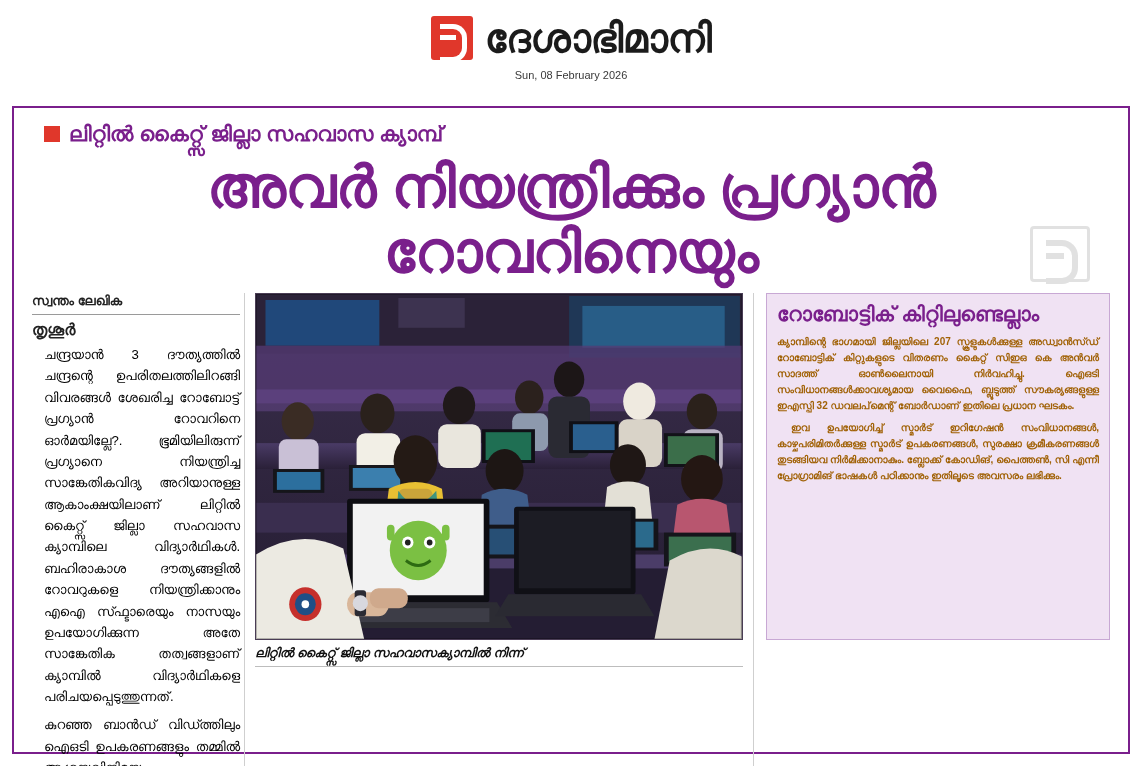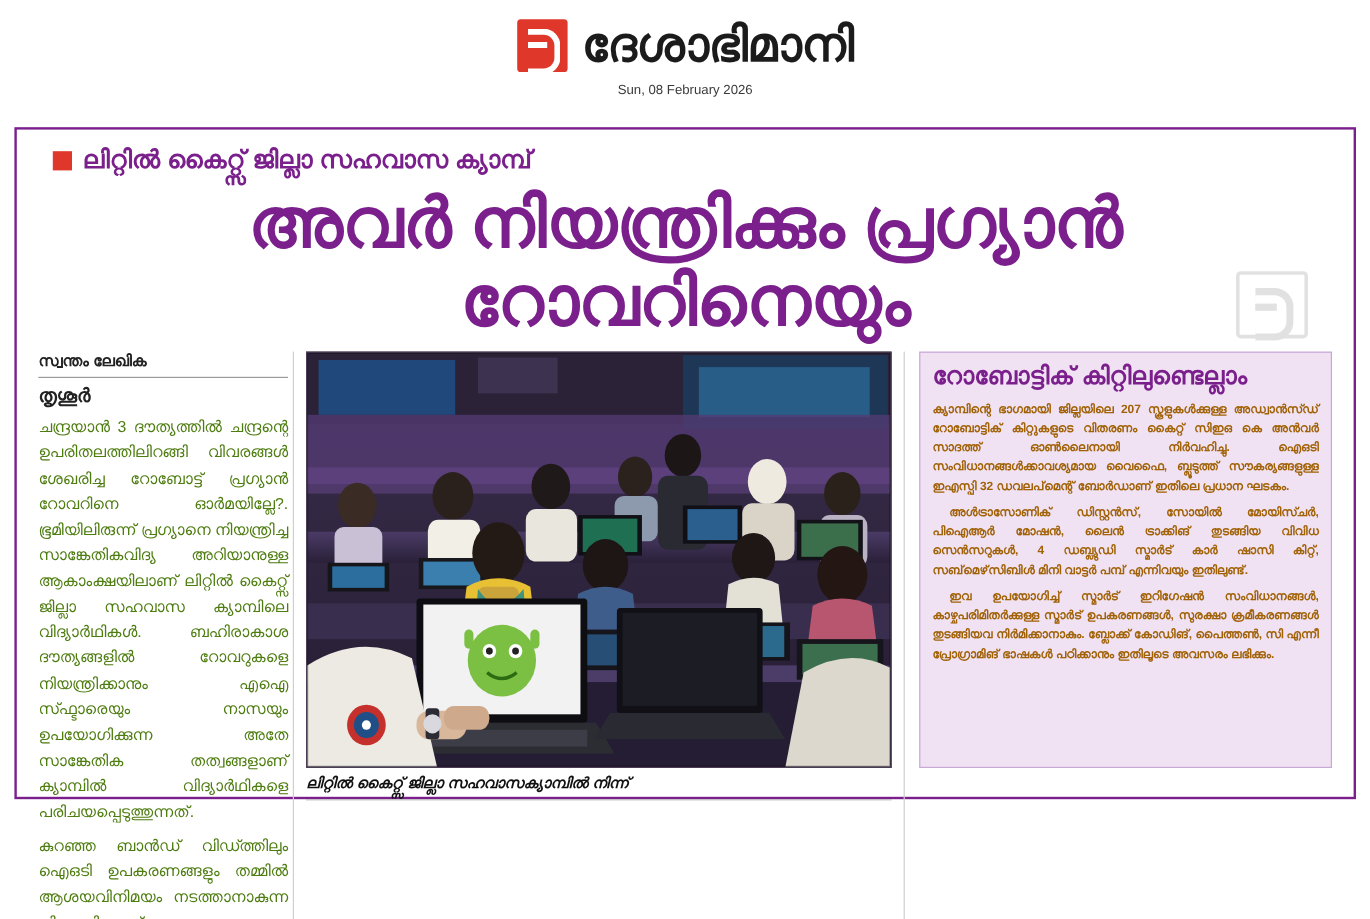--- a/index.html
+++ b/index.html
@@ -60,21 +60,21 @@
     font-size: 11px;
     color: #3a3a3a;
   }
 
   
   .page-frame {
     position: absolute;
     left: 12px;
     top: 106px;
     width: 1118px;
-    height: 560px;
+    height: 648px;
     border: 2px solid #7a1f8c;
     background: #ffffff;
   }
 
   .inner {
     position: relative;
     width: 100%;
     height: 100%;
     padding: 10px 12px 6px 12px;
   }
@@ -169,23 +169,23 @@
   }
   .dateline {
     font-size: 16px;
     font-weight: bold;
     color: #222;
     margin-bottom: 5px;
   }
   .body-text {
     font-size: 13.2px;
     line-height: 1.62;
-    color: #4d7c0f;
+    color: #000000;
     text-align: justify;
-    margin: 0 0 7px 0;
+    margin: 0 0 7px 12px;
     word-spacing: -0.5px;
   }
 
   
   .photo {
     position: relative;
     width: 100%;
     height: 347px;
     overflow: hidden;
     background: #2a2236;
@@ -401,20 +401,19 @@
             <rect x="0" y="0" width="512" height="347" fill="none" stroke="#000" stroke-opacity=".25" stroke-width="2"></rect>
           </svg>
         </div>
         <div class="photo-caption">ലിറ്റിൽ കൈറ്റ്സ് ജില്ലാ സഹവാസക്യാമ്പിൽ നിന്ന്</div>
       </div>
 
       <div class="col-right">
         <div class="side-box">
           <div class="side-title">റോബോട്ടിക് കിറ്റിലുണ്ടെല്ലാം</div>
           <p class="side-text">ക്യാമ്പിന്റെ ഭാഗമായി ജില്ലയിലെ 207 സ്കൂളുകൾക്കുള്ള അഡ്വാൻസ്ഡ് റോബോട്ടിക് കിറ്റുകളുടെ വിതരണം കൈറ്റ് സിഇഒ കെ അൻവർ സാദത്ത് ഓൺലൈനായി നിർവഹിച്ചു. ഐഒടി സംവിധാനങ്ങൾക്കാവശ്യമായ വൈഫൈ, ബ്ലൂടുത്ത് സൗകര്യങ്ങളുള്ള ഇഎസ്പി 32 ഡവലപ്‌മെന്റ് ബോർഡാണ് ഇതിലെ പ്രധാന ഘടകം.</p>
-          <p class="side-text indent">അൾട്രാസോണിക് ഡിസ്റ്റൻസ്, സോയിൽ മോയിസ്ചർ, പിഐആർ മോഷൻ, ലൈൻ ട്രാക്കിങ് തുടങ്ങിയ വിവിധ സെൻസറുകൾ, 4 ഡബ്ല്യുഡി സ്മാർട് കാർ ഷാസി കിറ്റ്, സബ്‌മെഴ്‌സിബിൾ മിനി വാട്ടർ പമ്പ് എന്നിവയും ഇതിലുണ്ട്.</p>
           <p class="side-text indent">ഇവ ഉപയോഗിച്ച് സ്മാർട് ഇറിഗേഷൻ സംവിധാനങ്ങൾ, കാഴ്ചപരിമിതർക്കുള്ള സ്മാർട് ഉപകരണങ്ങൾ, സുരക്ഷാ ക്രമീകരണങ്ങൾ തുടങ്ങിയവ നിർമിക്കാനാകും. ബ്ലോക്ക് കോഡിങ്, പൈത്തൺ, സി എന്നീ പ്രോഗ്രാമിങ് ഭാഷകൾ പഠിക്കാനും ഇതിലൂടെ അവസരം ലഭിക്കും.</p>
         </div>
       </div>
     </div>
 
   </div>
 </div>
 
 </body></html>

